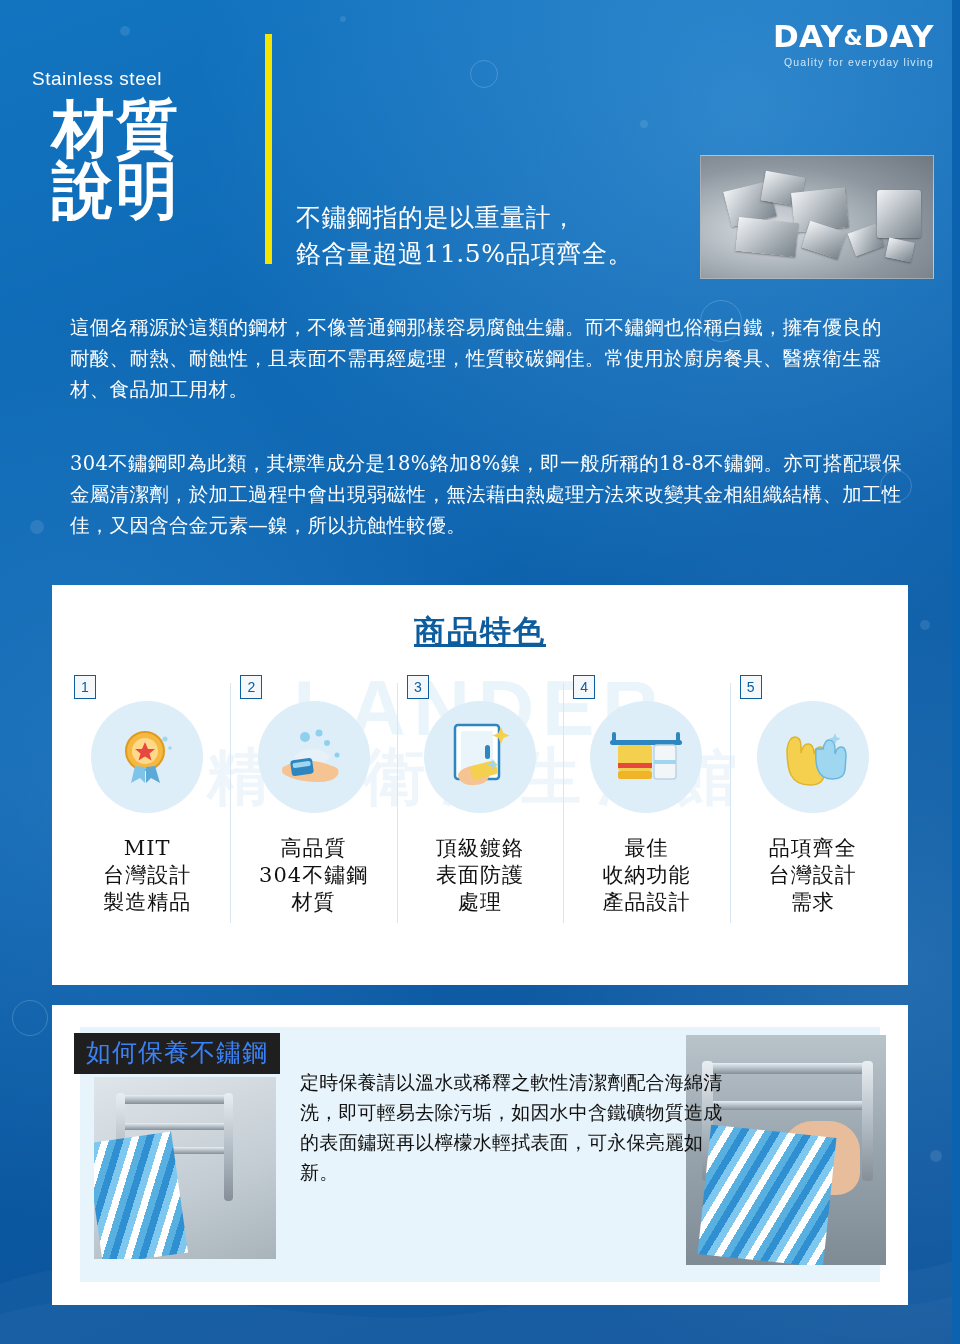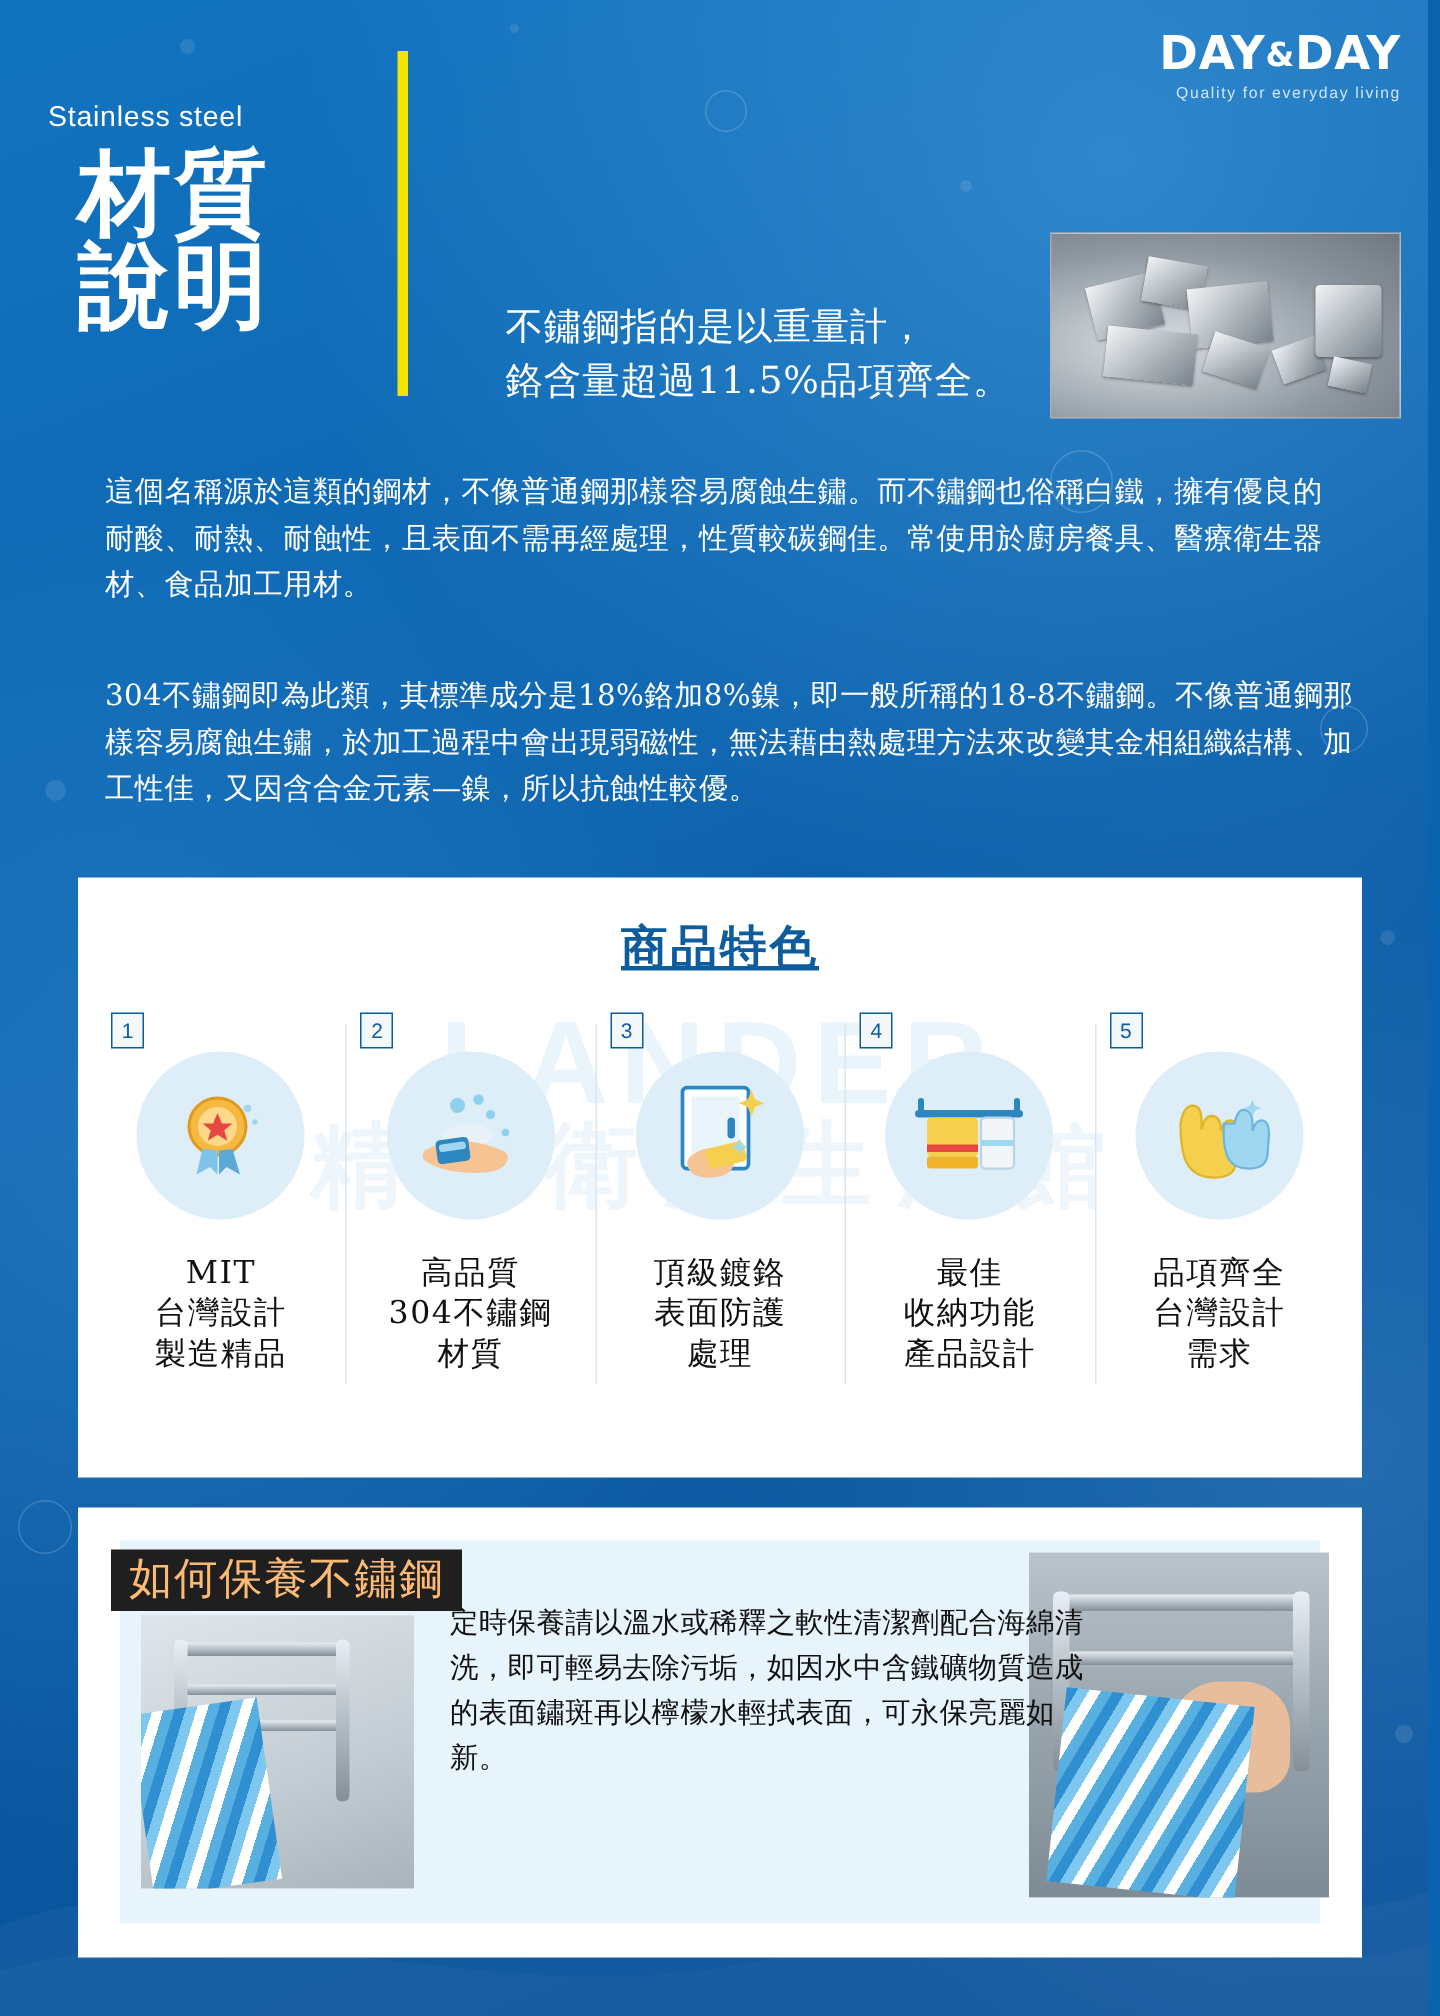--- a/index.html
+++ b/index.html
@@ -94,21 +94,20 @@
     background: #f5e400;
   }
   .lead {
     position: absolute;
     left: 296px; top: 200px;
     color: #ffffff;
     font-size: 25px;
     line-height: 36px;
     font-family: "DejaVu Serif", serif;
     letter-spacing: .5px;
-    margin-left: 41px;
   }
   .metal-photo {
     position: absolute;
     right: 18px; top: 155px;
     width: 232px; height: 122px;
     background:
       radial-gradient(ellipse at 30% 60%, #d9dde2 0%, #aeb6bd 35%, #8e979f 60%, #6f787f 100%);
     border: 1px solid rgba(255,255,255,0.35);
     overflow: hidden;
   }
@@ -235,23 +234,23 @@
   .care-inner {
     position: absolute;
     left: 28px; top: 22px;
     width: 800px; height: 255px;
     background: #e8f4fb;
   }
   .care-title {
     position: absolute;
     left: 22px; top: 28px;
     background: #1f1f1f;
-    color: #fdba74;
-    font-family: "DejaVu Serif", serif;
-    font-size: 29px;
+    color: #3b82f6;
+    font-family: "DejaVu Serif", serif;
+    font-size: 25px;
     line-height: 25px;
     padding: 7px 12px 9px;
     letter-spacing: 1px;
   }
   .care-photo {
     position: absolute;
     width: 182px; height: 182px;
     overflow: hidden;
     background: #cfd8de;
   }
@@ -330,21 +329,21 @@
     <div class="chunk" style="left:62px;top:18px;width:40px;height:30px;transform:rotate(10deg);"></div>
     <div class="chunk" style="left:92px;top:34px;width:54px;height:40px;transform:rotate(-6deg);"></div>
     <div class="chunk" style="left:36px;top:64px;width:60px;height:34px;transform:rotate(6deg);"></div>
     <div class="chunk" style="left:104px;top:70px;width:38px;height:28px;transform:rotate(18deg);"></div>
     <div class="chunk" style="left:150px;top:72px;width:30px;height:24px;transform:rotate(-20deg);"></div>
     <div class="chunk" style="left:176px;top:34px;width:44px;height:48px;border-radius:3px;"></div>
     <div class="chunk" style="left:186px;top:84px;width:26px;height:20px;transform:rotate(12deg);"></div>
   </div>
 
   <div class="para" id="p1">這個名稱源於這類的鋼材，不像普通鋼那樣容易腐蝕生鏽。而不鏽鋼也俗稱白鐵，擁有優良的耐酸、耐熱、耐蝕性，且表面不需再經處理，性質較碳鋼佳。常使用於廚房餐具、醫療衛生器材、食品加工用材。</div>
-  <div class="para" id="p2">304不鏽鋼即為此類，其標準成分是18%鉻加8%鎳，即一般所稱的18-8不鏽鋼。不像普通鋼那樣容易腐蝕生鏽，於加工過程中會出現弱磁性，無法藉由熱處理方法來改變其金相組織結構、加工性佳，又因含合金元素—鎳，所以抗蝕性較優。</div>
+  <div class="para" id="p2">304不鏽鋼即為此類，其標準成分是18%鉻加8%鎳，即一般所稱的18-8不鏽鋼。亦可搭配環保金屬清潔劑，於加工過程中會出現弱磁性，無法藉由熱處理方法來改變其金相組織結構、加工性佳，又因含合金元素—鎳，所以抗蝕性較優。</div>
 
   <div class="features">
     <div class="wm">LANDER</div>
     <div class="wm2">精緻衛浴生活館</div>
     <h2>商品特色</h2>
 
     <div class="feat-row">
 
       <div class="feat">
         <div class="num">1</div>

